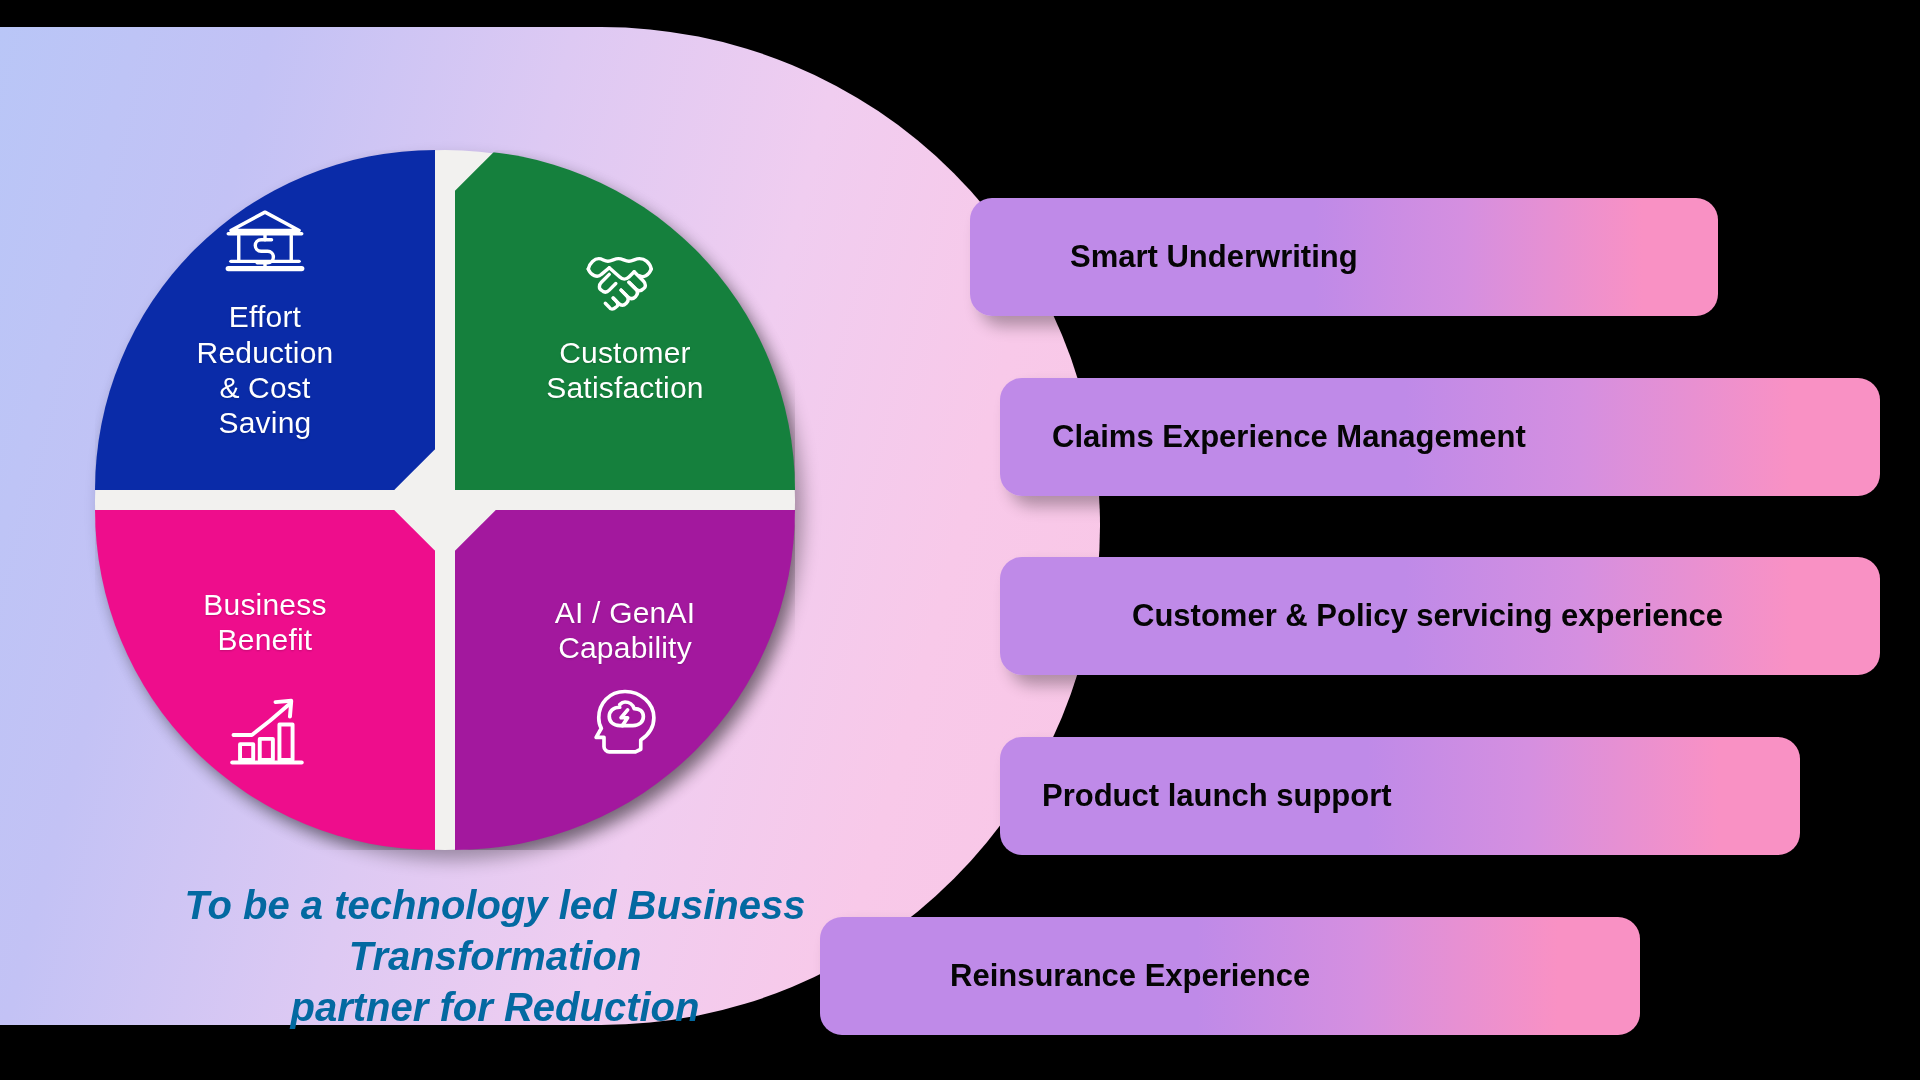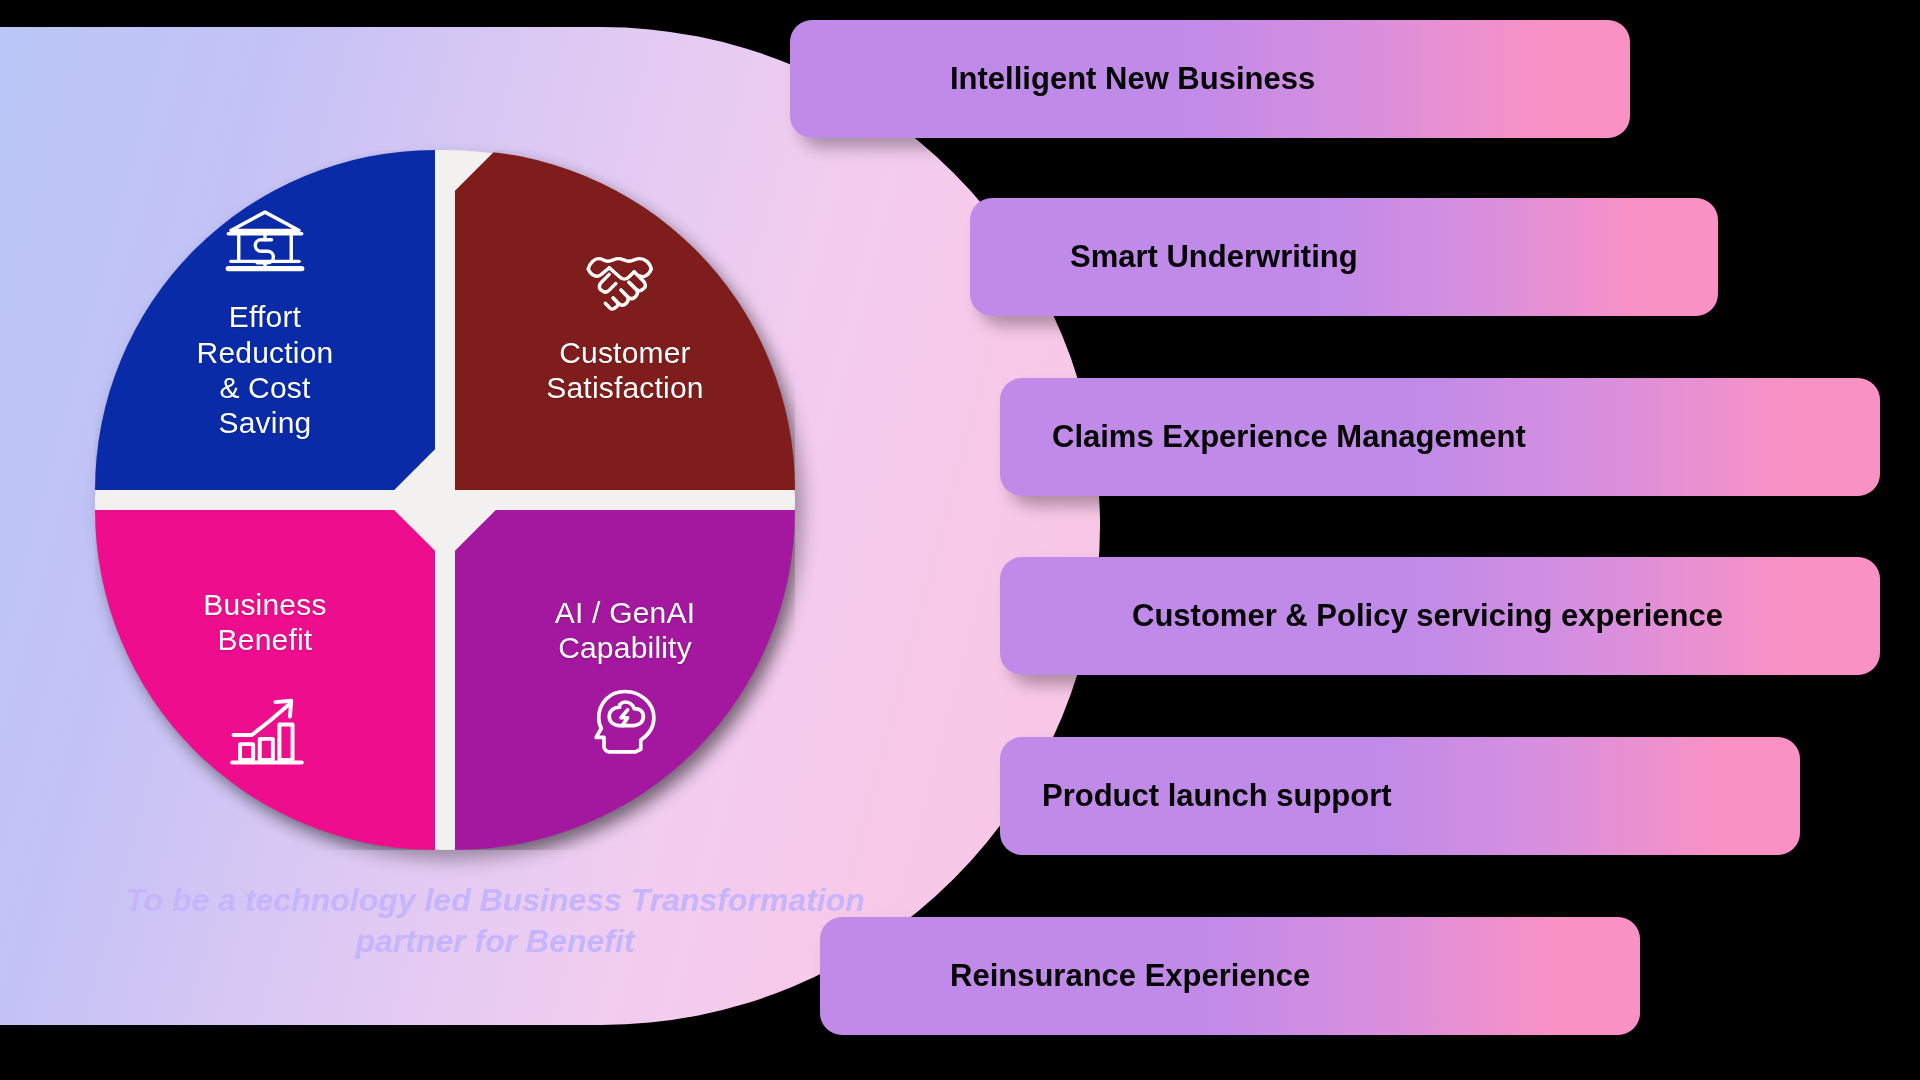--- a/index.html
+++ b/index.html
@@ -46,21 +46,21 @@
   .q-label{font-size:30px;font-weight:400;letter-spacing:.2px;text-shadow:0 1px 2px rgba(0,0,0,.18);}
   .q-icon{width:84px;height:84px;display:block;}
   .q-icon svg{width:84px;height:84px;display:block;}
   .icon-top{margin-bottom:16px;}
   .icon-bottom{margin-top:16px;}
 
   
   .tagline{
     position:absolute;left:55px;top:880px;width:880px;text-align:center;
     font-family:"Liberation Sans",sans-serif;
-    font-style:italic;font-weight:bold;font-size:32px;line-height:1.28;color:#c4b5fd;
+    font-style:italic;font-weight:bold;font-size:40px;line-height:1.28;color:#0369a1;
   }
 
   
   .pill{
     position:absolute;height:118px;border-radius:22px;
     display:flex;align-items:center;
     box-shadow:10px 10px 16px rgba(0,0,0,.30);
     background:linear-gradient(90deg,#bf8ae8 0%,#c08ce8 46%,#d58fe0 66%,#f490c8 86%,#f991c4 100%);
   }
   .pill-label{
@@ -93,21 +93,21 @@
         </svg>
       </span>
       <div class="q-label">
         <div>Effort</div>
         <div>Reduction</div>
         <div>&amp; Cost</div>
         <div>Saving</div>
       </div>
     </div>
 
-    <div class="quad q-tr" style="background: #7f1d1d;">
+    <div class="quad q-tr" style="background: #15803d;">
       <span class="q-icon icon-top">
         <svg viewBox="0 0 64 64" fill="none" stroke="#ffffff" stroke-width="2.6" stroke-linecap="round" stroke-linejoin="round">
           <path d="M4 26 c1-5 5-8 8-8 c3 0 4 2 7 2 c3 0 5-2 8-2 c3 0 5 2 8 2 c3 0 5-2 8-2 c4 0 8 3 9 8"></path>
           <path d="M4 26 c2 5 7 7 10 4 l6-5"></path>
           <path d="M52 26 c-2 5-6 7-9 5"></path>
           <path d="M20 25 l8 7 c2 2 5 2 7 0 l4-4"></path>
           <path d="M39 28 l7 7 c2 2 2 5 0 6 c-2 2-4 2-6 0 l-5-5"></path>
           <path d="M35 36 l5 5 c2 2 2 4 0 6 c-2 2-4 2-6 0 l-5-5"></path>
           <path d="M29 42 l4 4 c2 2 2 4 0 6 c-2 2-4 2-6 0 l-4-4"></path>
           <path d="M23 48 l2 2 c2 2 2 4 0 5 c-2 2-4 2-5 0 l-3-3"></path>
@@ -147,26 +147,23 @@
           <path d="M44 52 v-7 c6-4 10-10 10-17 C54 17 44 8 32 8 C20 8 12 17 12 28 c0 5 2 8 2 8 l-4 7 h6 v7 c0 2 2 4 4 4 h20 z"></path>
           <path d="M28 20 c-5 0-8 3-8 7 c0 4 3 7 8 7 h10 c5 0 8-3 8-7 c0-4-3-6-7-6 c-1-3-4-5-7-5 c-2 0-3 1-4 2"></path>
           <polyline points="34,22 29,28 34,28 30,34"></polyline>
         </svg>
       </span>
     </div>
   </div>
 
   <div class="tagline">
     <div>To be a technology led Business Transformation</div>
-    <div>partner for Benefit</div>
+    <div>partner for Reduction</div>
   </div>
 
-  <div class="pill" style="left: 790px; top: 20px; width: 840px; background: linear-gradient(90deg, rgb(191, 138, 232) 0%, rgb(191, 138, 232) 46%, rgb(213, 143, 224) 66%, rgb(249, 145, 196) 90%, rgb(249, 145, 196) 100%);">
-    <span class="pill-label" style="margin-left:160px;">Intelligent New Business</span>
-  </div>
 
   <div class="pill" style="left: 970px; top: 198px; width: 748px; background: linear-gradient(90deg, rgb(191, 138, 232) 0%, rgb(191, 138, 232) 46%, rgb(213, 143, 224) 66%, rgb(249, 145, 196) 90%, rgb(249, 145, 196) 100%);">
     <span class="pill-label" style="margin-left:100px;">Smart Underwriting</span>
   </div>
 
   <div class="pill" style="left: 1000px; top: 378px; width: 880px; background: linear-gradient(90deg, rgb(191, 138, 232) 0%, rgb(191, 138, 232) 46%, rgb(213, 143, 224) 66%, rgb(249, 145, 196) 90%, rgb(249, 145, 196) 100%);">
     <span class="pill-label" style="margin-left:52px;">Claims Experience Management</span>
   </div>
 
   <div class="pill" style="left: 1000px; top: 557px; width: 880px; background: linear-gradient(90deg, rgb(191, 138, 232) 0%, rgb(191, 138, 232) 46%, rgb(213, 143, 224) 66%, rgb(249, 145, 196) 90%, rgb(249, 145, 196) 100%);">

